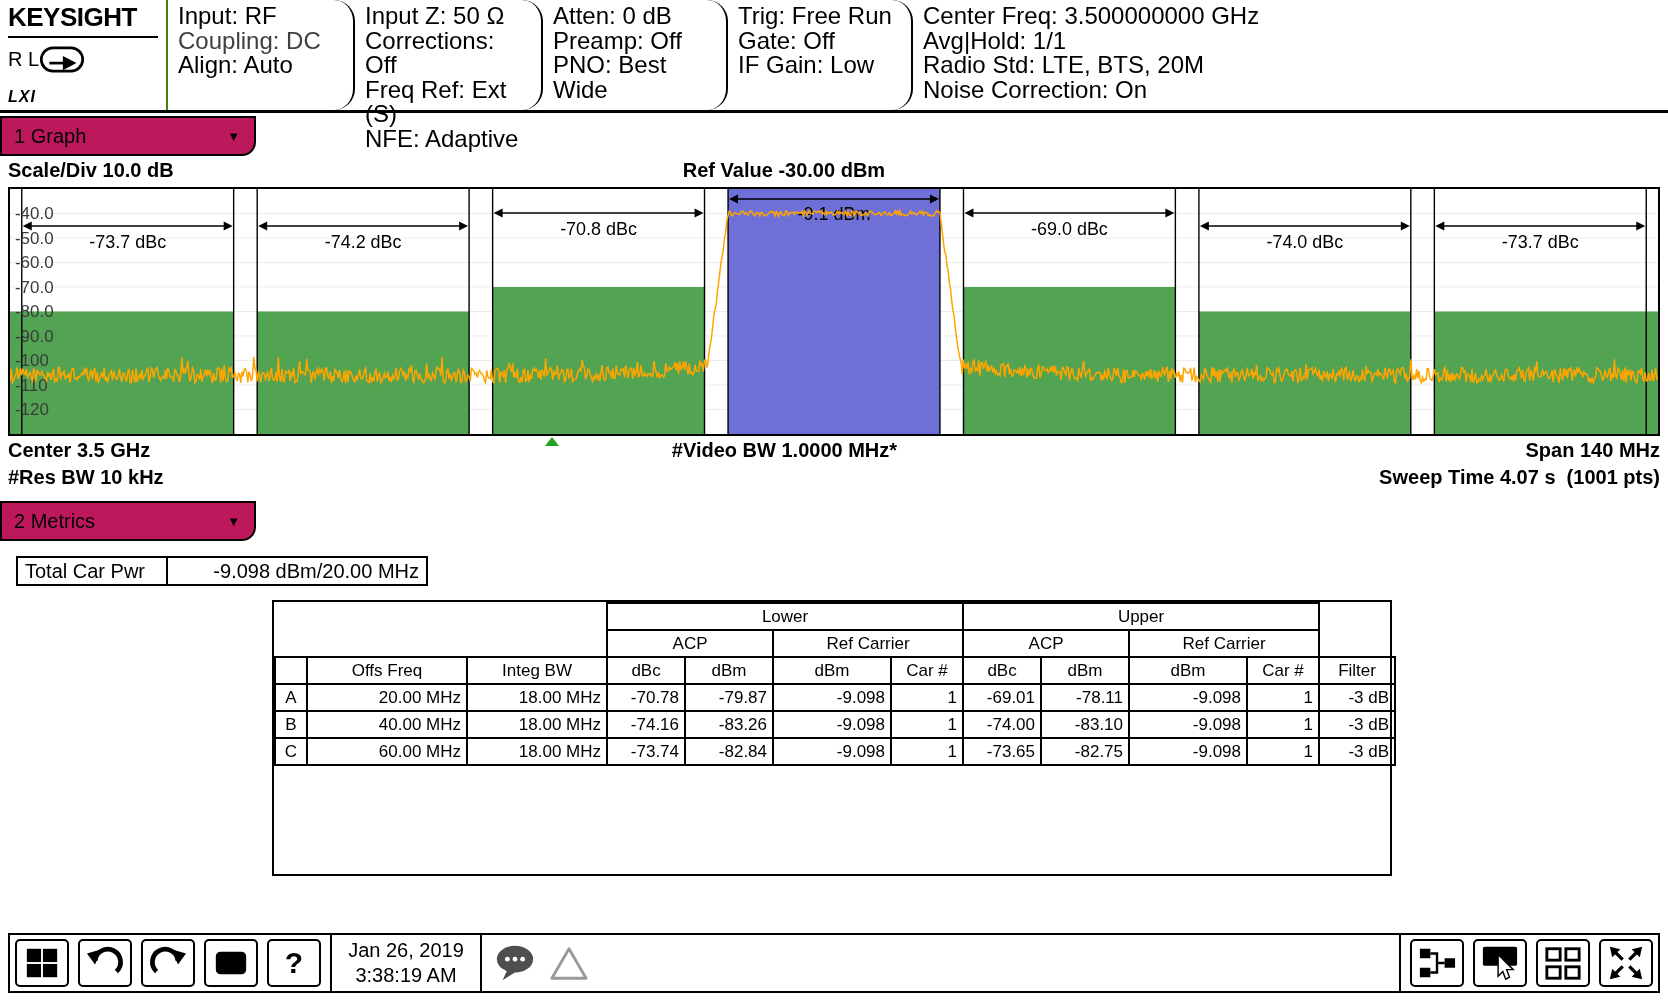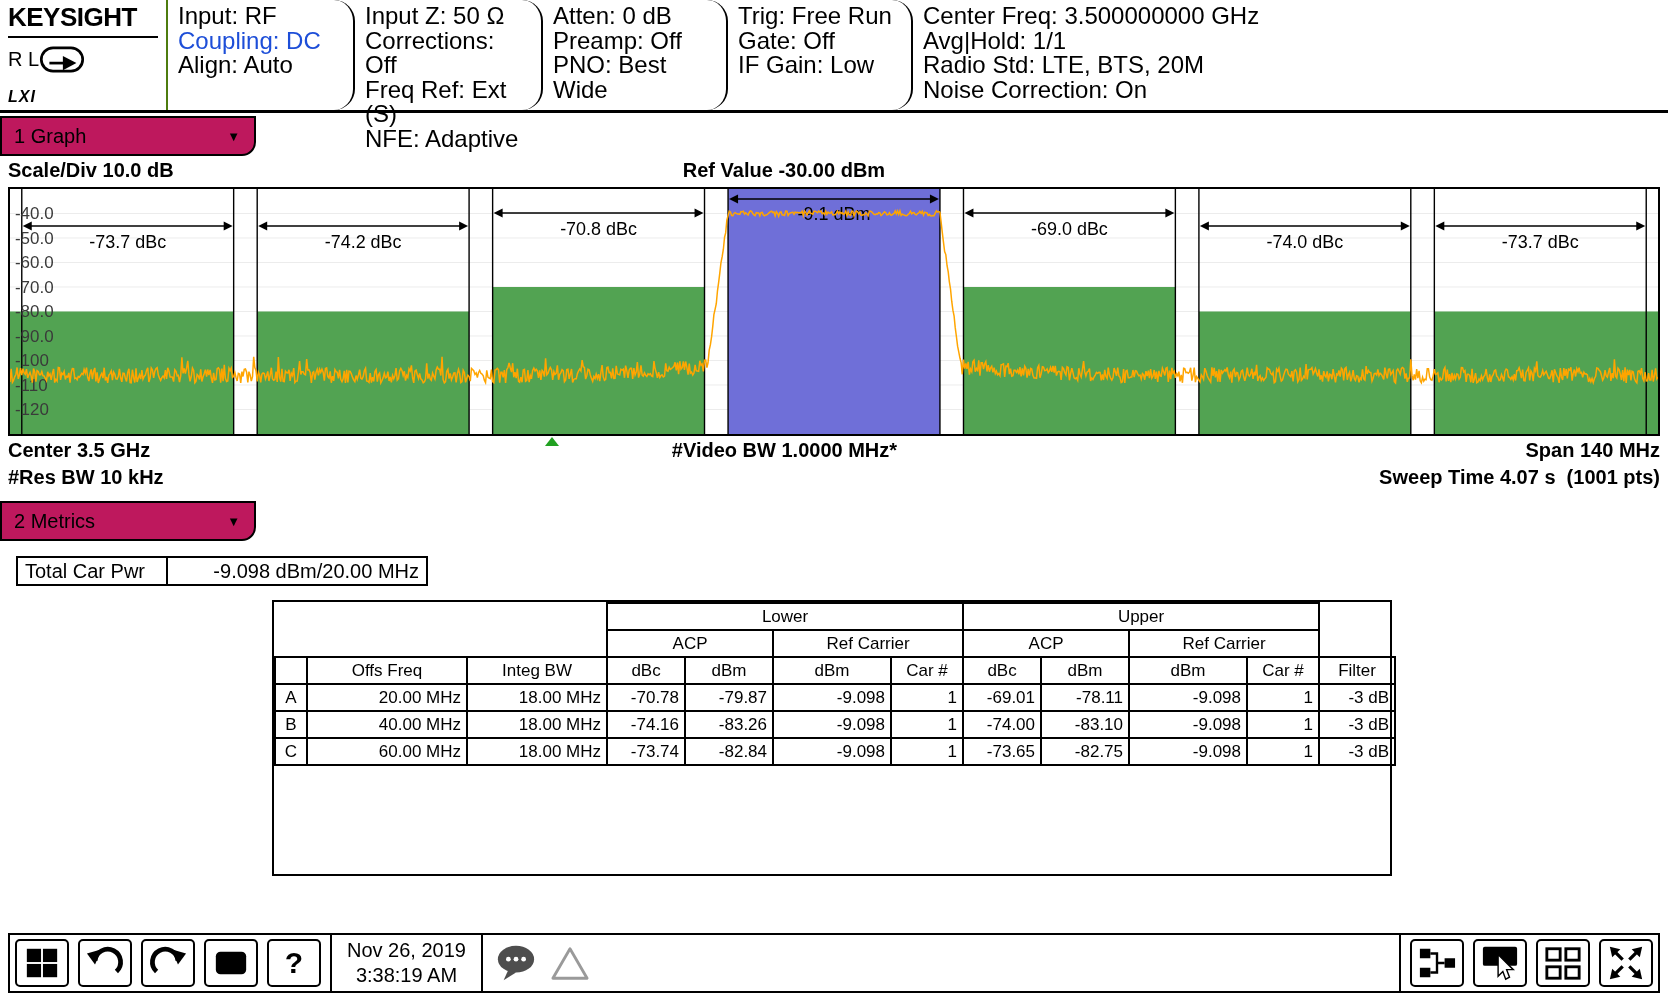--- a/index.html
+++ b/index.html
@@ -11,21 +11,21 @@
 
   
   .top-bar { display:flex; height:113px; border-bottom:3px solid #000; }
   .brand-cell { width:168px; border-right:2px solid #4d7c0f; padding:2px 8px 4px 8px; display:flex; flex-direction:column; }
   .brand { font-size:26px; font-weight:bold; letter-spacing:-0.5px; border-bottom:2px solid #000; padding-bottom:3px; }
   .brand-row2 { display:flex; align-items:center; font-size:20px; padding-top:8px; }
   .lxi { margin-top:auto; font-style:italic; font-weight:bold; font-size:16px; letter-spacing:1px; }
   .hcol { border-right:2px solid #000; padding:4px 10px; font-size:24px; line-height:24.5px;border-radius:21px; }
   .hc1 { width:187px; } .hc2 { width:188px; } .hc3 { width:185px; } .hc4 { width:185px; }
   .hc5 { flex:1; border-right:none; }
-  .orange { color:#1d4ed8; }
+  .orange { color:#404040; }
 
   
   .window-tab {
     width:256px; height:40px; border:2px solid #000; border-bottom-right-radius:14px;
     display:flex; align-items:center; justify-content:space-between;
     padding:0 14px 0 12px; font-size:20px; background:#be185d; margin-top:3px;
   }
   .dd-arrow { font-size:13px; }
 
   
@@ -349,21 +349,21 @@
     <div class="tb-btn">
       <svg width="36" height="36" viewBox="0 0 38 38">
         <rect x="3" y="7" width="32" height="24" rx="5" fill="#000"></rect>
       </svg>
     </div>
     <div class="tb-btn">
       <span class="help-q">?</span>
     </div>
     <div class="tb-div"></div>
     <div class="tb-datetime">
-      <div>Nov 26, 2019</div>
+      <div>Jan 26, 2019</div>
       <div>3:38:19 AM</div>
     </div>
     <div class="tb-msgbox">
       <svg width="42" height="40" viewBox="0 0 44 42">
         <ellipse cx="22" cy="17" rx="19" ry="14" fill="#4e4e4e"></ellipse>
         <path d="M14 28 L9 39 L22 31 Z" fill="#4e4e4e"></path>
         <circle cx="14" cy="17" r="2.5" fill="#fff"></circle>
           <circle cx="22" cy="17" r="2.5" fill="#fff"></circle>
           <circle cx="30" cy="17" r="2.5" fill="#fff"></circle>
       </svg>

